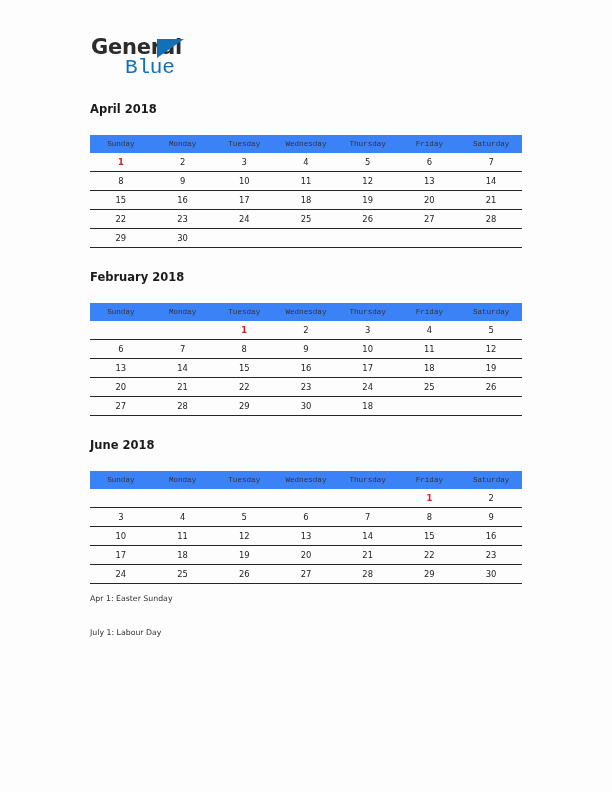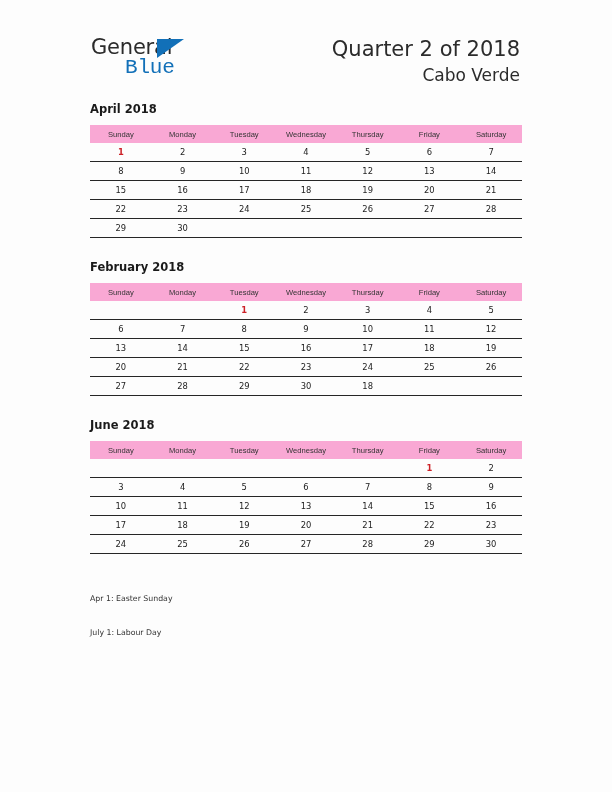--- a/index.html
+++ b/index.html
@@ -34,21 +34,21 @@
     height: 46px;
   }
   .logo-general {
     position: absolute;
     left: 0;
     top: 0;
     font-size: 21px;
     letter-spacing: -0.2px;
     color: #2b2b2b;
     font-family: "DejaVu Sans", sans-serif;
-    font-weight: 400;
+    font-weight: 700;
     line-height: 22px;
   }
   .logo-blue {
     position: absolute;
     left: 34px;
     top: 21px;
     font-size: 21px;
     letter-spacing: -0.2px;
     color: #1270b8;
     font-family: Liberation Mono, monospace;
@@ -97,38 +97,38 @@
     width: 432px;
   }
   .month-block {
     width: 432px;
     margin-bottom: 22px;
   }
   .month-name {
     font-size: 11.5px;
     font-weight: bold;
     color: #1a1a1a;
-    padding-bottom: 9px;
+    padding-bottom: 19px;
     font-family: "DejaVu Sans", sans-serif;
   }
   table.cal {
     border-collapse: collapse;
     width: 432px;
     table-layout: fixed;
   }
   table.cal th {
-    background: #f9a8d4;
+    background: #3b82f6;
     font-size: 7.6px;
     font-weight: normal;
     color: #333333;
     height: 16px;
     text-align: center;
     vertical-align: middle;
     border: none;
-    font-family: Liberation Sans, sans-serif;
+    font-family: Liberation Mono, monospace;
   }
   table.cal td {
     font-size: 8.4px;
     color: #222222;
     height: 16px;
     text-align: center;
     vertical-align: middle;
     border-bottom: 1.1px solid #262626;
     font-family: "DejaVu Sans", sans-serif;
   }
@@ -159,24 +159,20 @@
 <body>
 
 <div class="page-header">
 
   <div class="logo">
     <span class="logo-general">General</span>
     <span class="logo-triangle"></span>
     <span class="logo-blue">Blue</span>
   </div>
 
-  <div class="title-block">
-    <div class="quarter-title">Quarter 2 of 2018</div>
-    <div class="country-title">Cabo Verde</div>
-  </div>
 
 </div>
 
 <div class="months">
     <div class="month-block">
       <div class="month-name">April 2018</div>
       <table class="cal">
         <thead>
           <tr>
             <th>Sunday</th>

